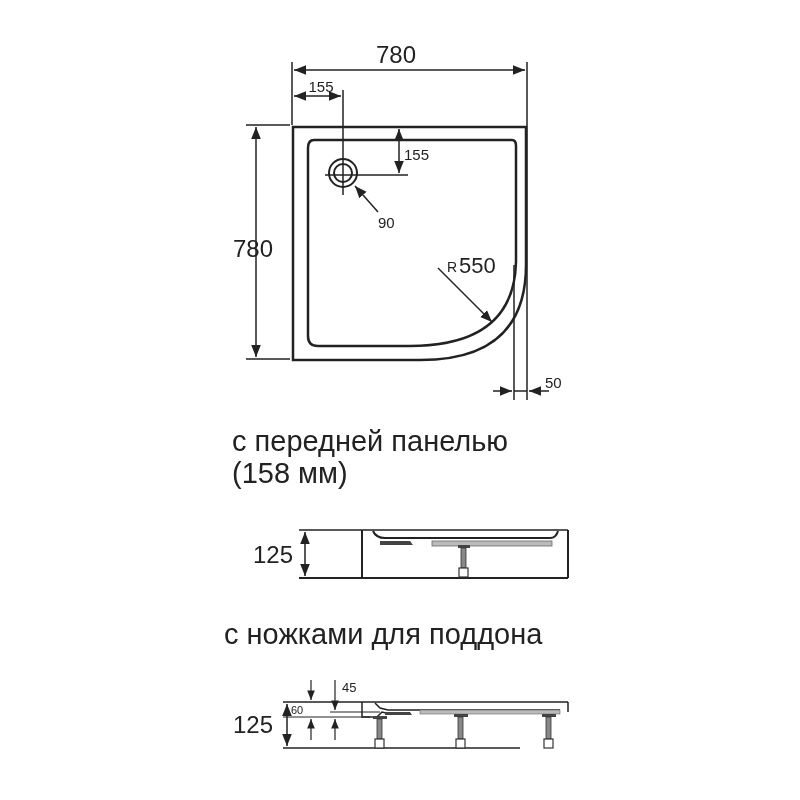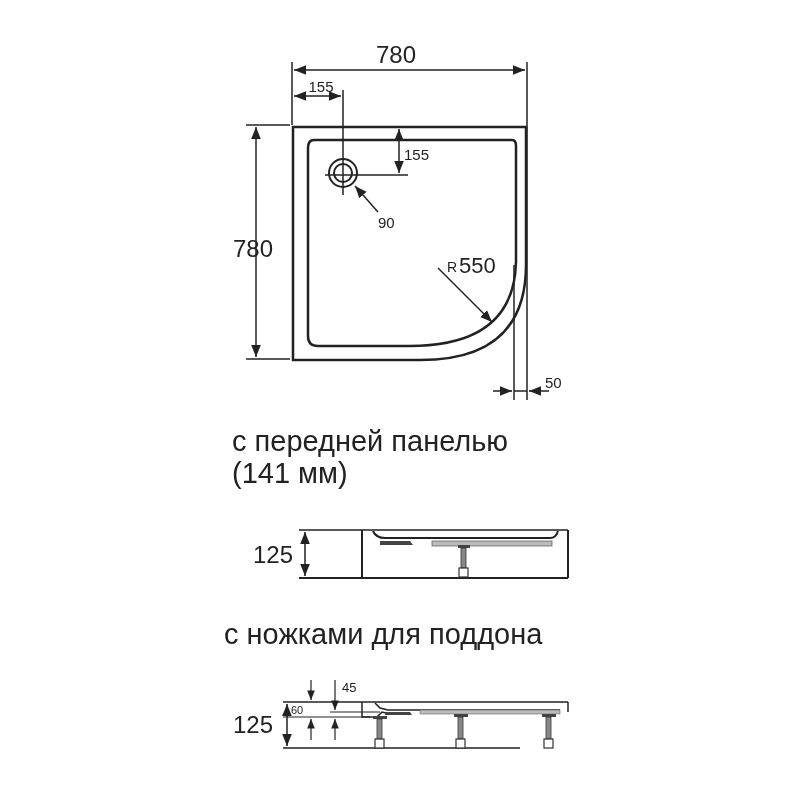--- a/index.html
+++ b/index.html
@@ -110,16 +110,16 @@
     <text class="dim" x="291" y="714" font-size="11">60</text>
 
     <line x1="335" y1="680" x2="335" y2="710" stroke="#222" stroke-width="1.2" marker-end="url(#arr)"></line>
     <line x1="335" y1="740" x2="335" y2="719" stroke="#222" stroke-width="1.2" marker-end="url(#arr)"></line>
     <text class="dim" x="342" y="692" font-size="13">45</text>
   </g>
 </svg>
 
 <div class="caption" style="left:232px;top:425px;">
   <div>с передней панелью</div>
-  <div>(141 мм)</div>
+  <div>(158 мм)</div>
 </div>
 
 <div class="caption" style="left:224px;top:618px;">с ножками для поддона</div>
 
 </body></html>

